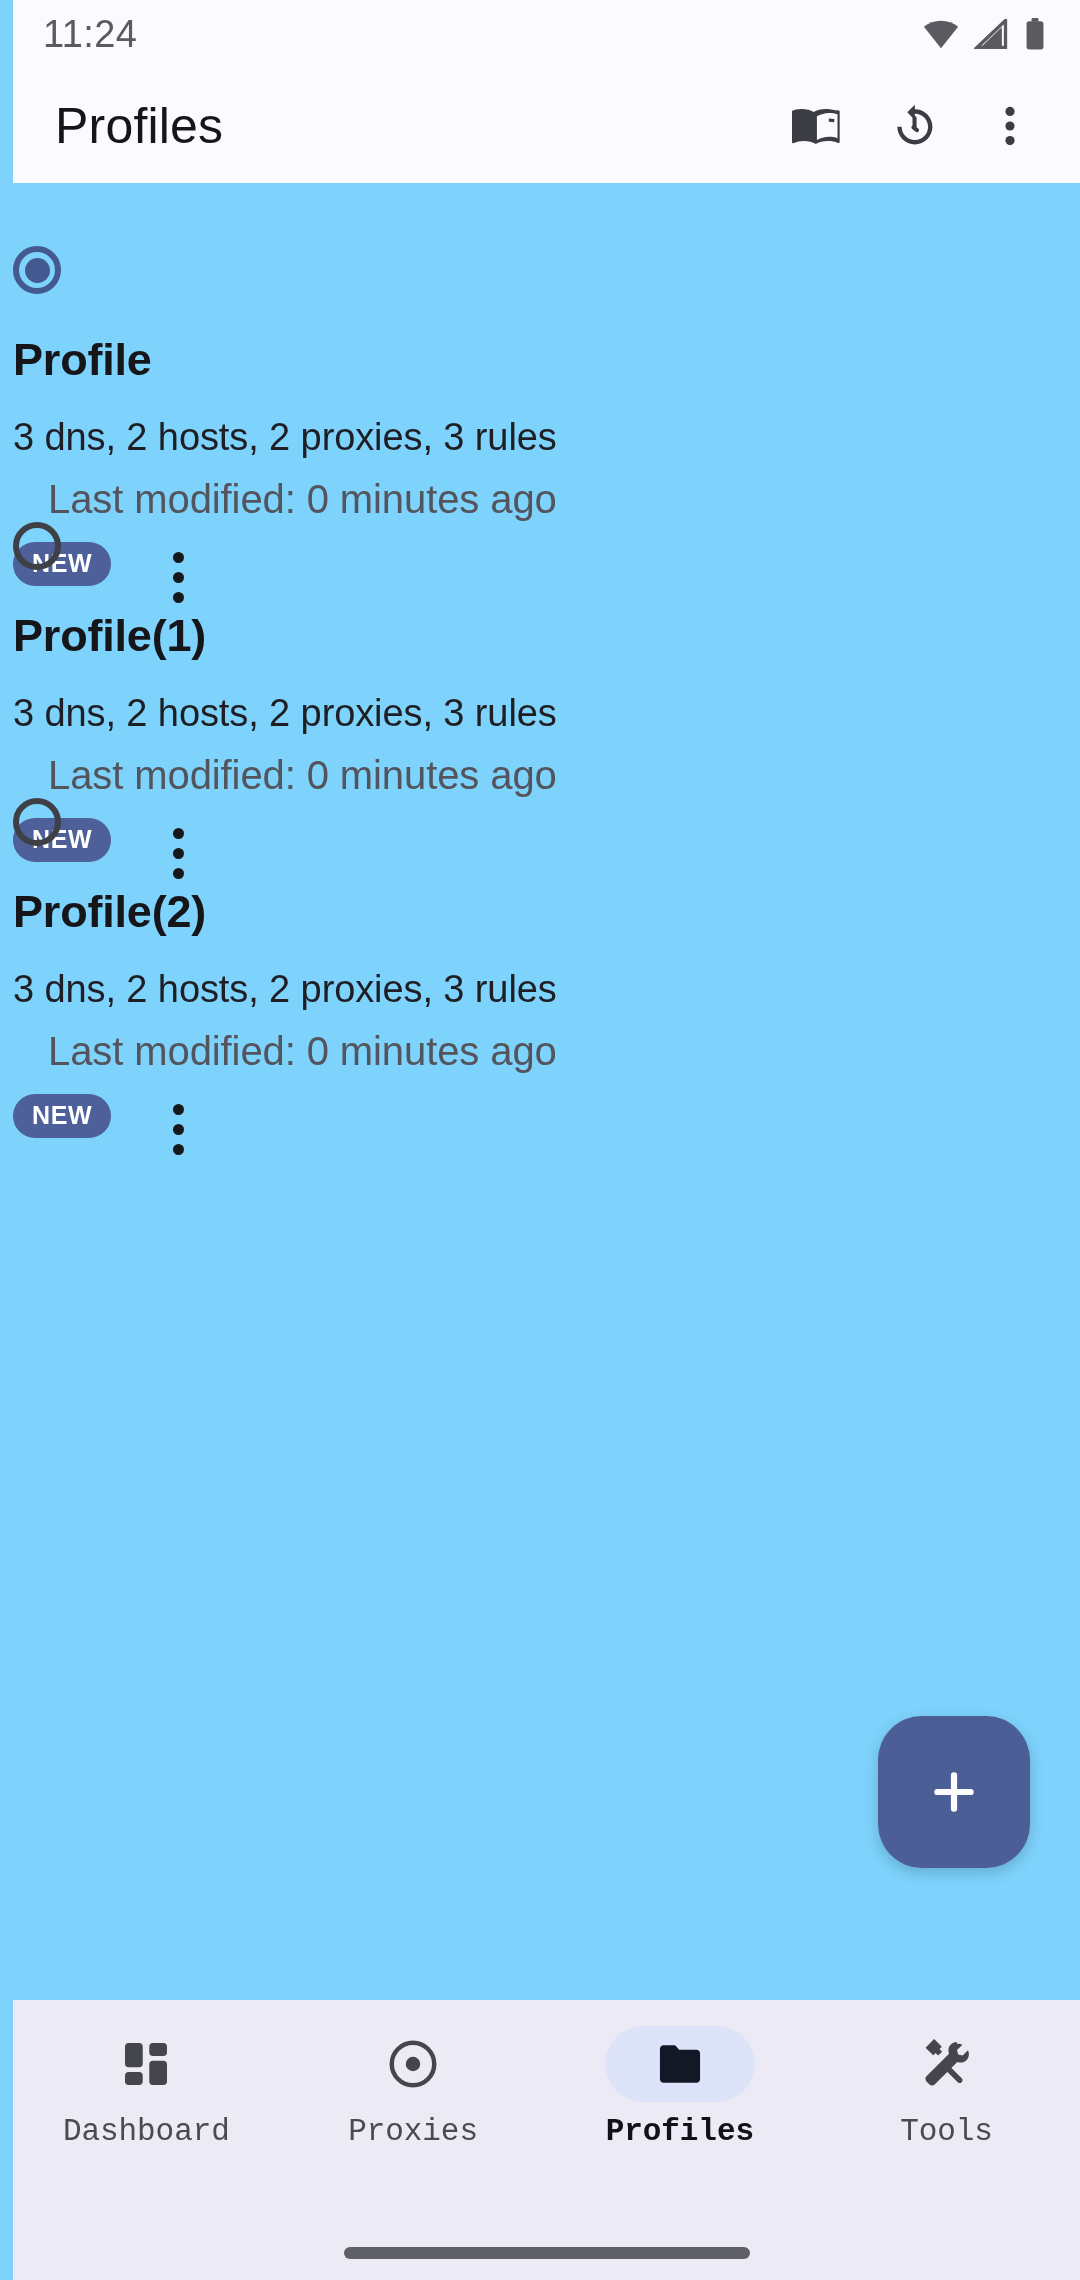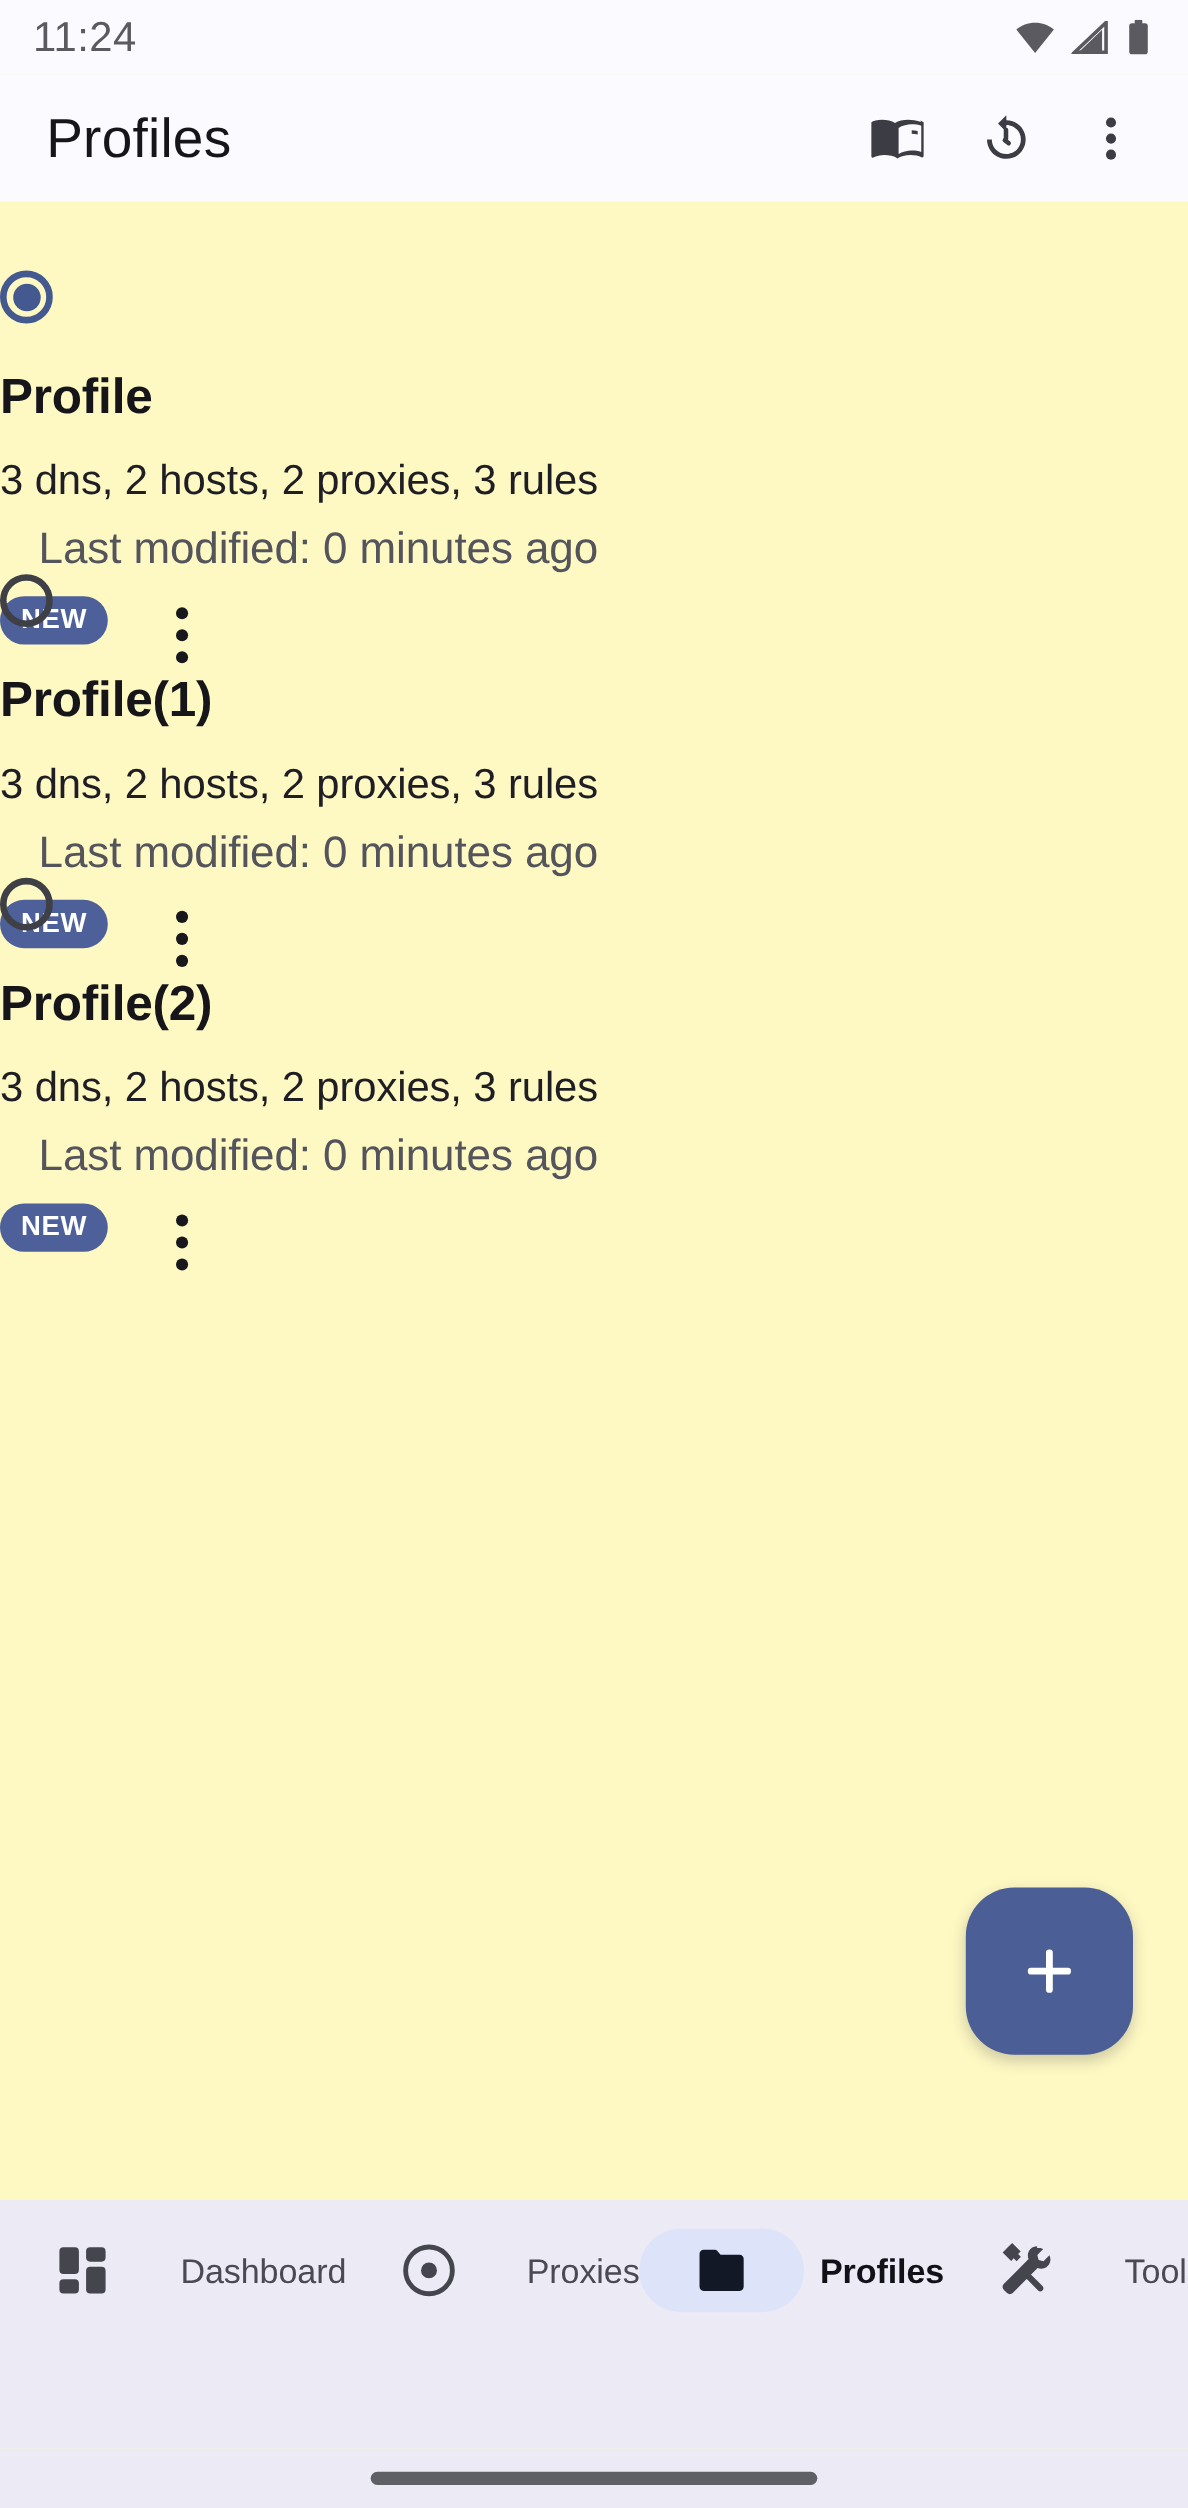--- a/index.html
+++ b/index.html
@@ -9,23 +9,24 @@
     height: 2280px;
     background: #fbfaff;
     font-family: "Liberation Sans", "DejaVu Sans", sans-serif;
     overflow: hidden;
   }
 
   #app {
     position: relative;
     width: 1080px;
     height: 2280px;
-    background: #fef9c3;
+    background: #7dd3fc;
     display: flex;
     flex-direction: column;
+    padding-left: 13px;
   }
 
   
   .status-bar {
     height: 68px;
     flex: 0 0 68px;
     display: flex;
     align-items: center;
     justify-content: space-between;
     padding: 0 34px 0 30px;
@@ -216,23 +217,25 @@
     flex: 0 0 226px;
     height: 226px;
     background: #ecebf5;
     display: flex;
     align-items: flex-start;
     padding-top: 26px;
   }
   .nav-item {
     flex: 1 1 0;
     display: flex;
+    flex-direction: column;
     align-items: center;
     cursor: pointer;
     gap: 14px;
+    font-family: Liberation Mono, monospace;
   }
   .nav-pill {
     width: 150px;
     height: 76px;
     border-radius: 999px;
     display: flex;
     align-items: center;
     justify-content: center;
     background: transparent;
   }

